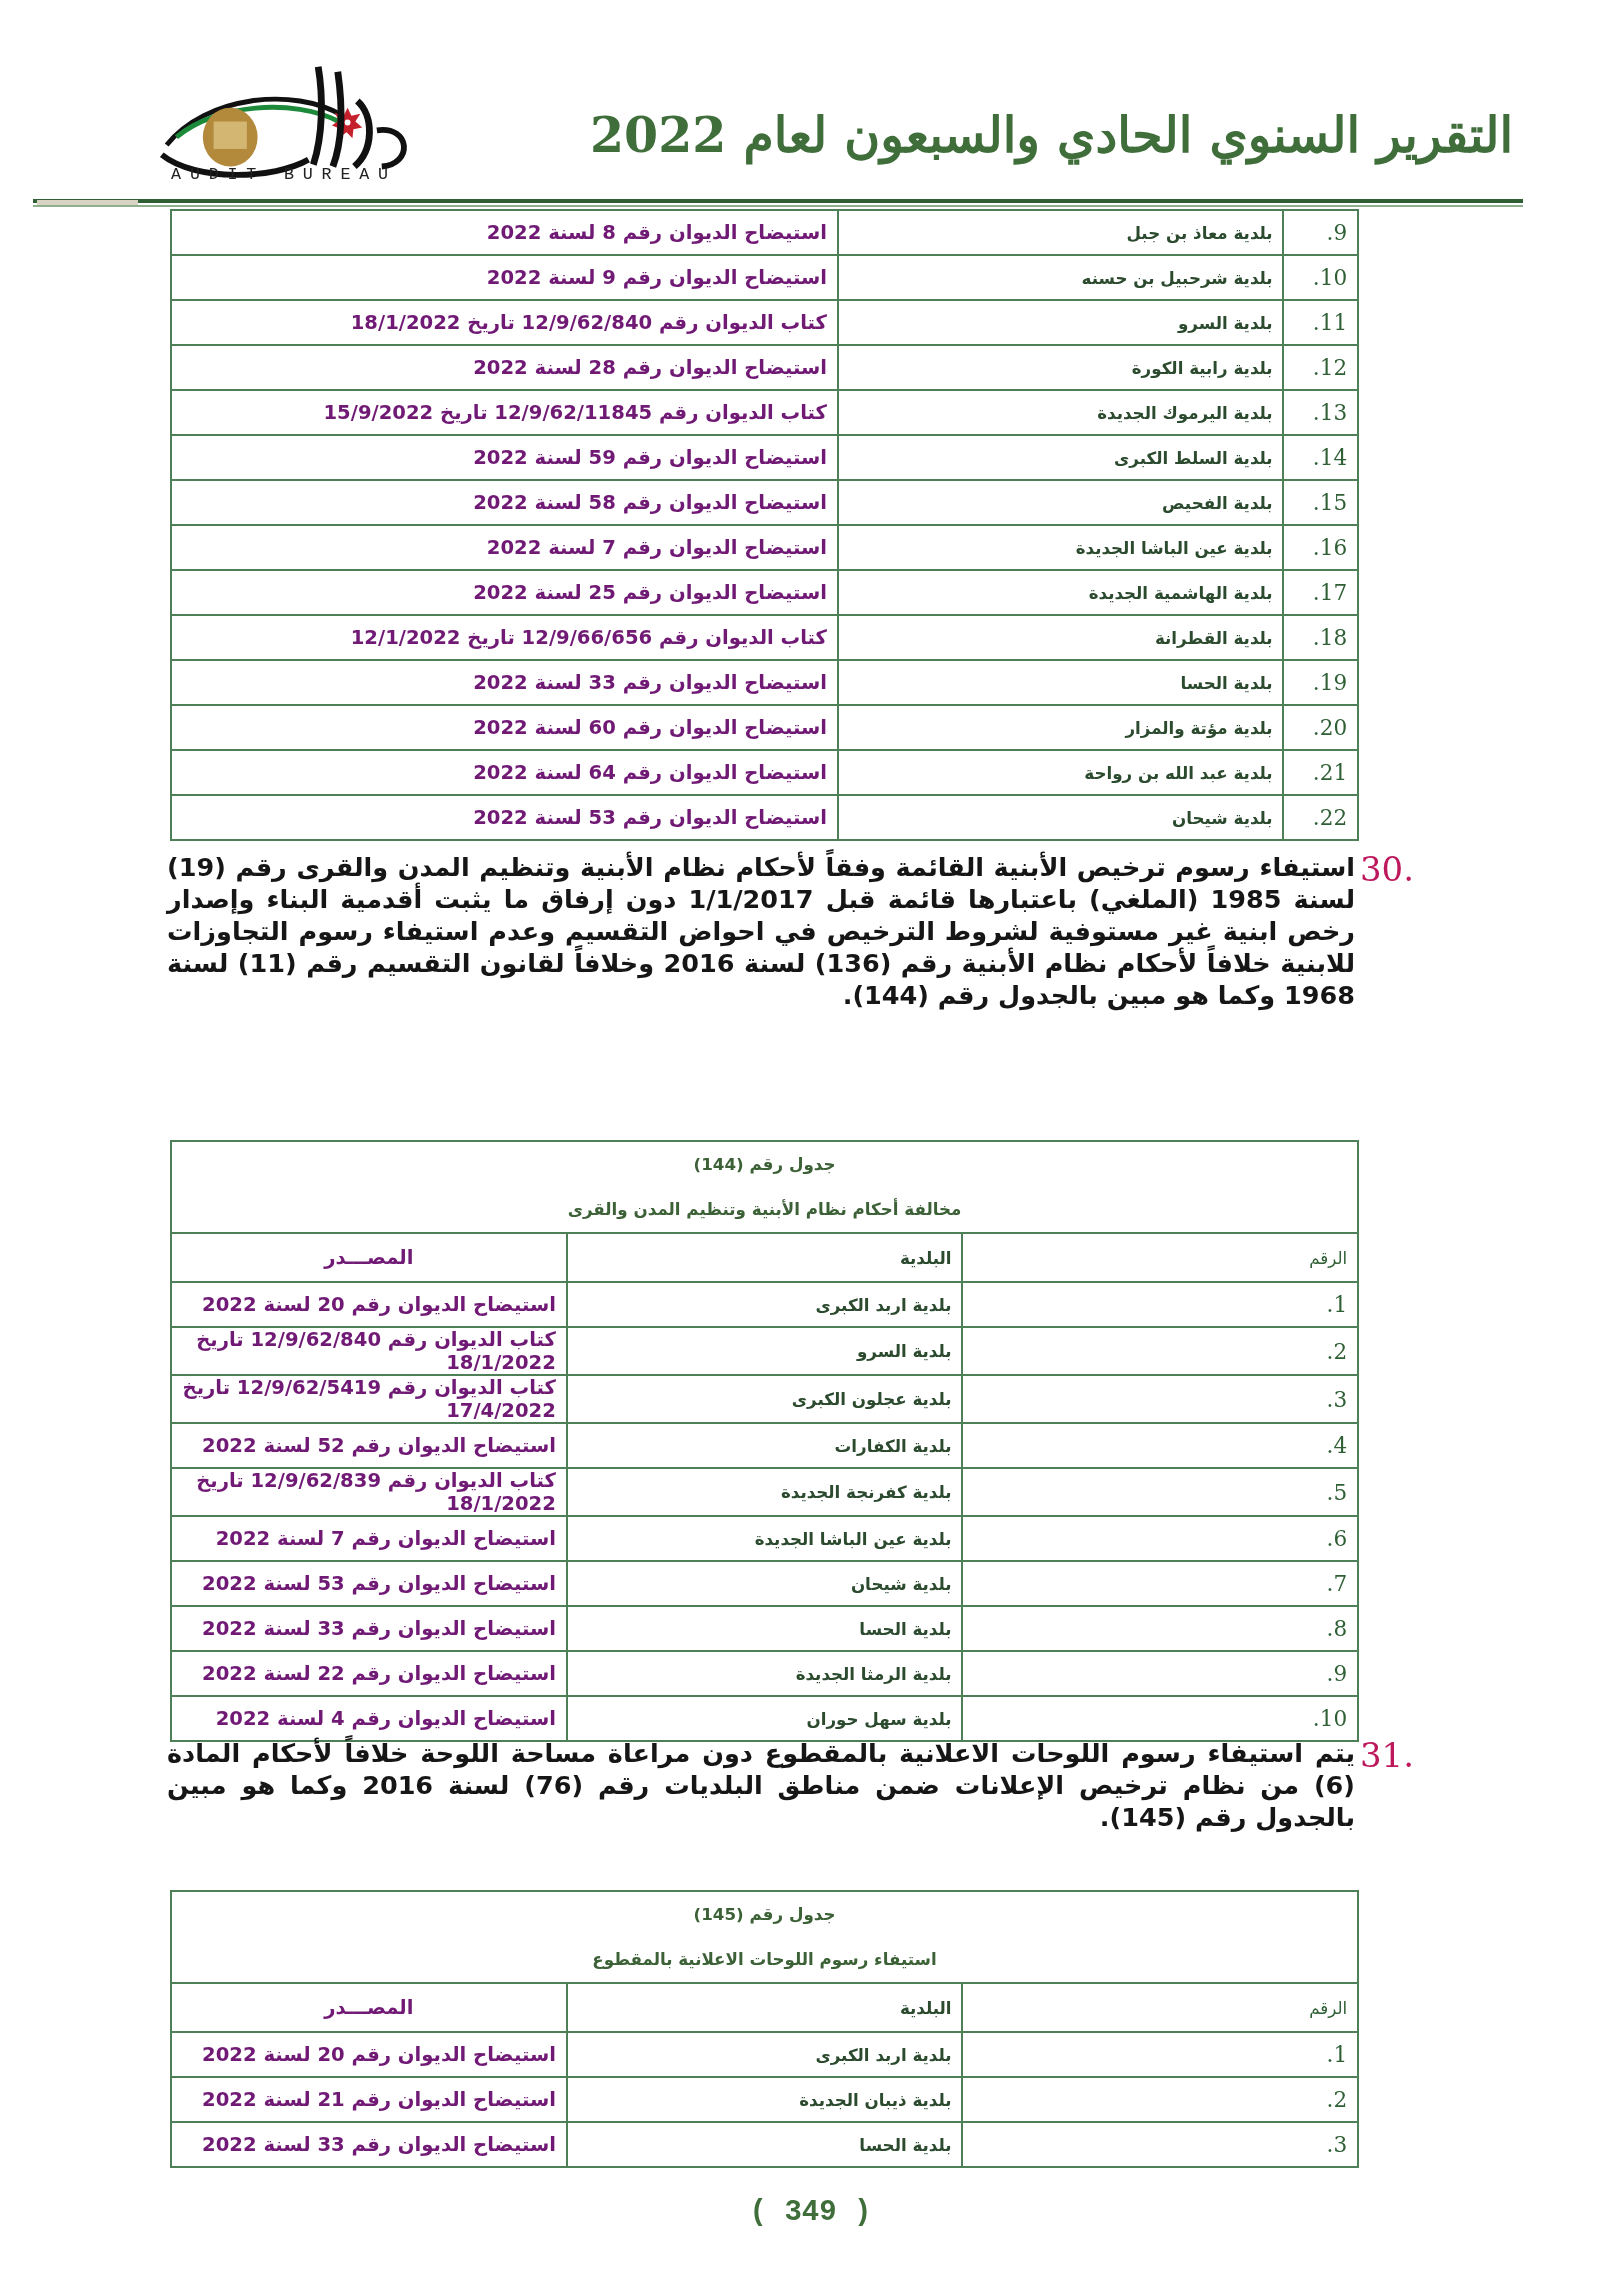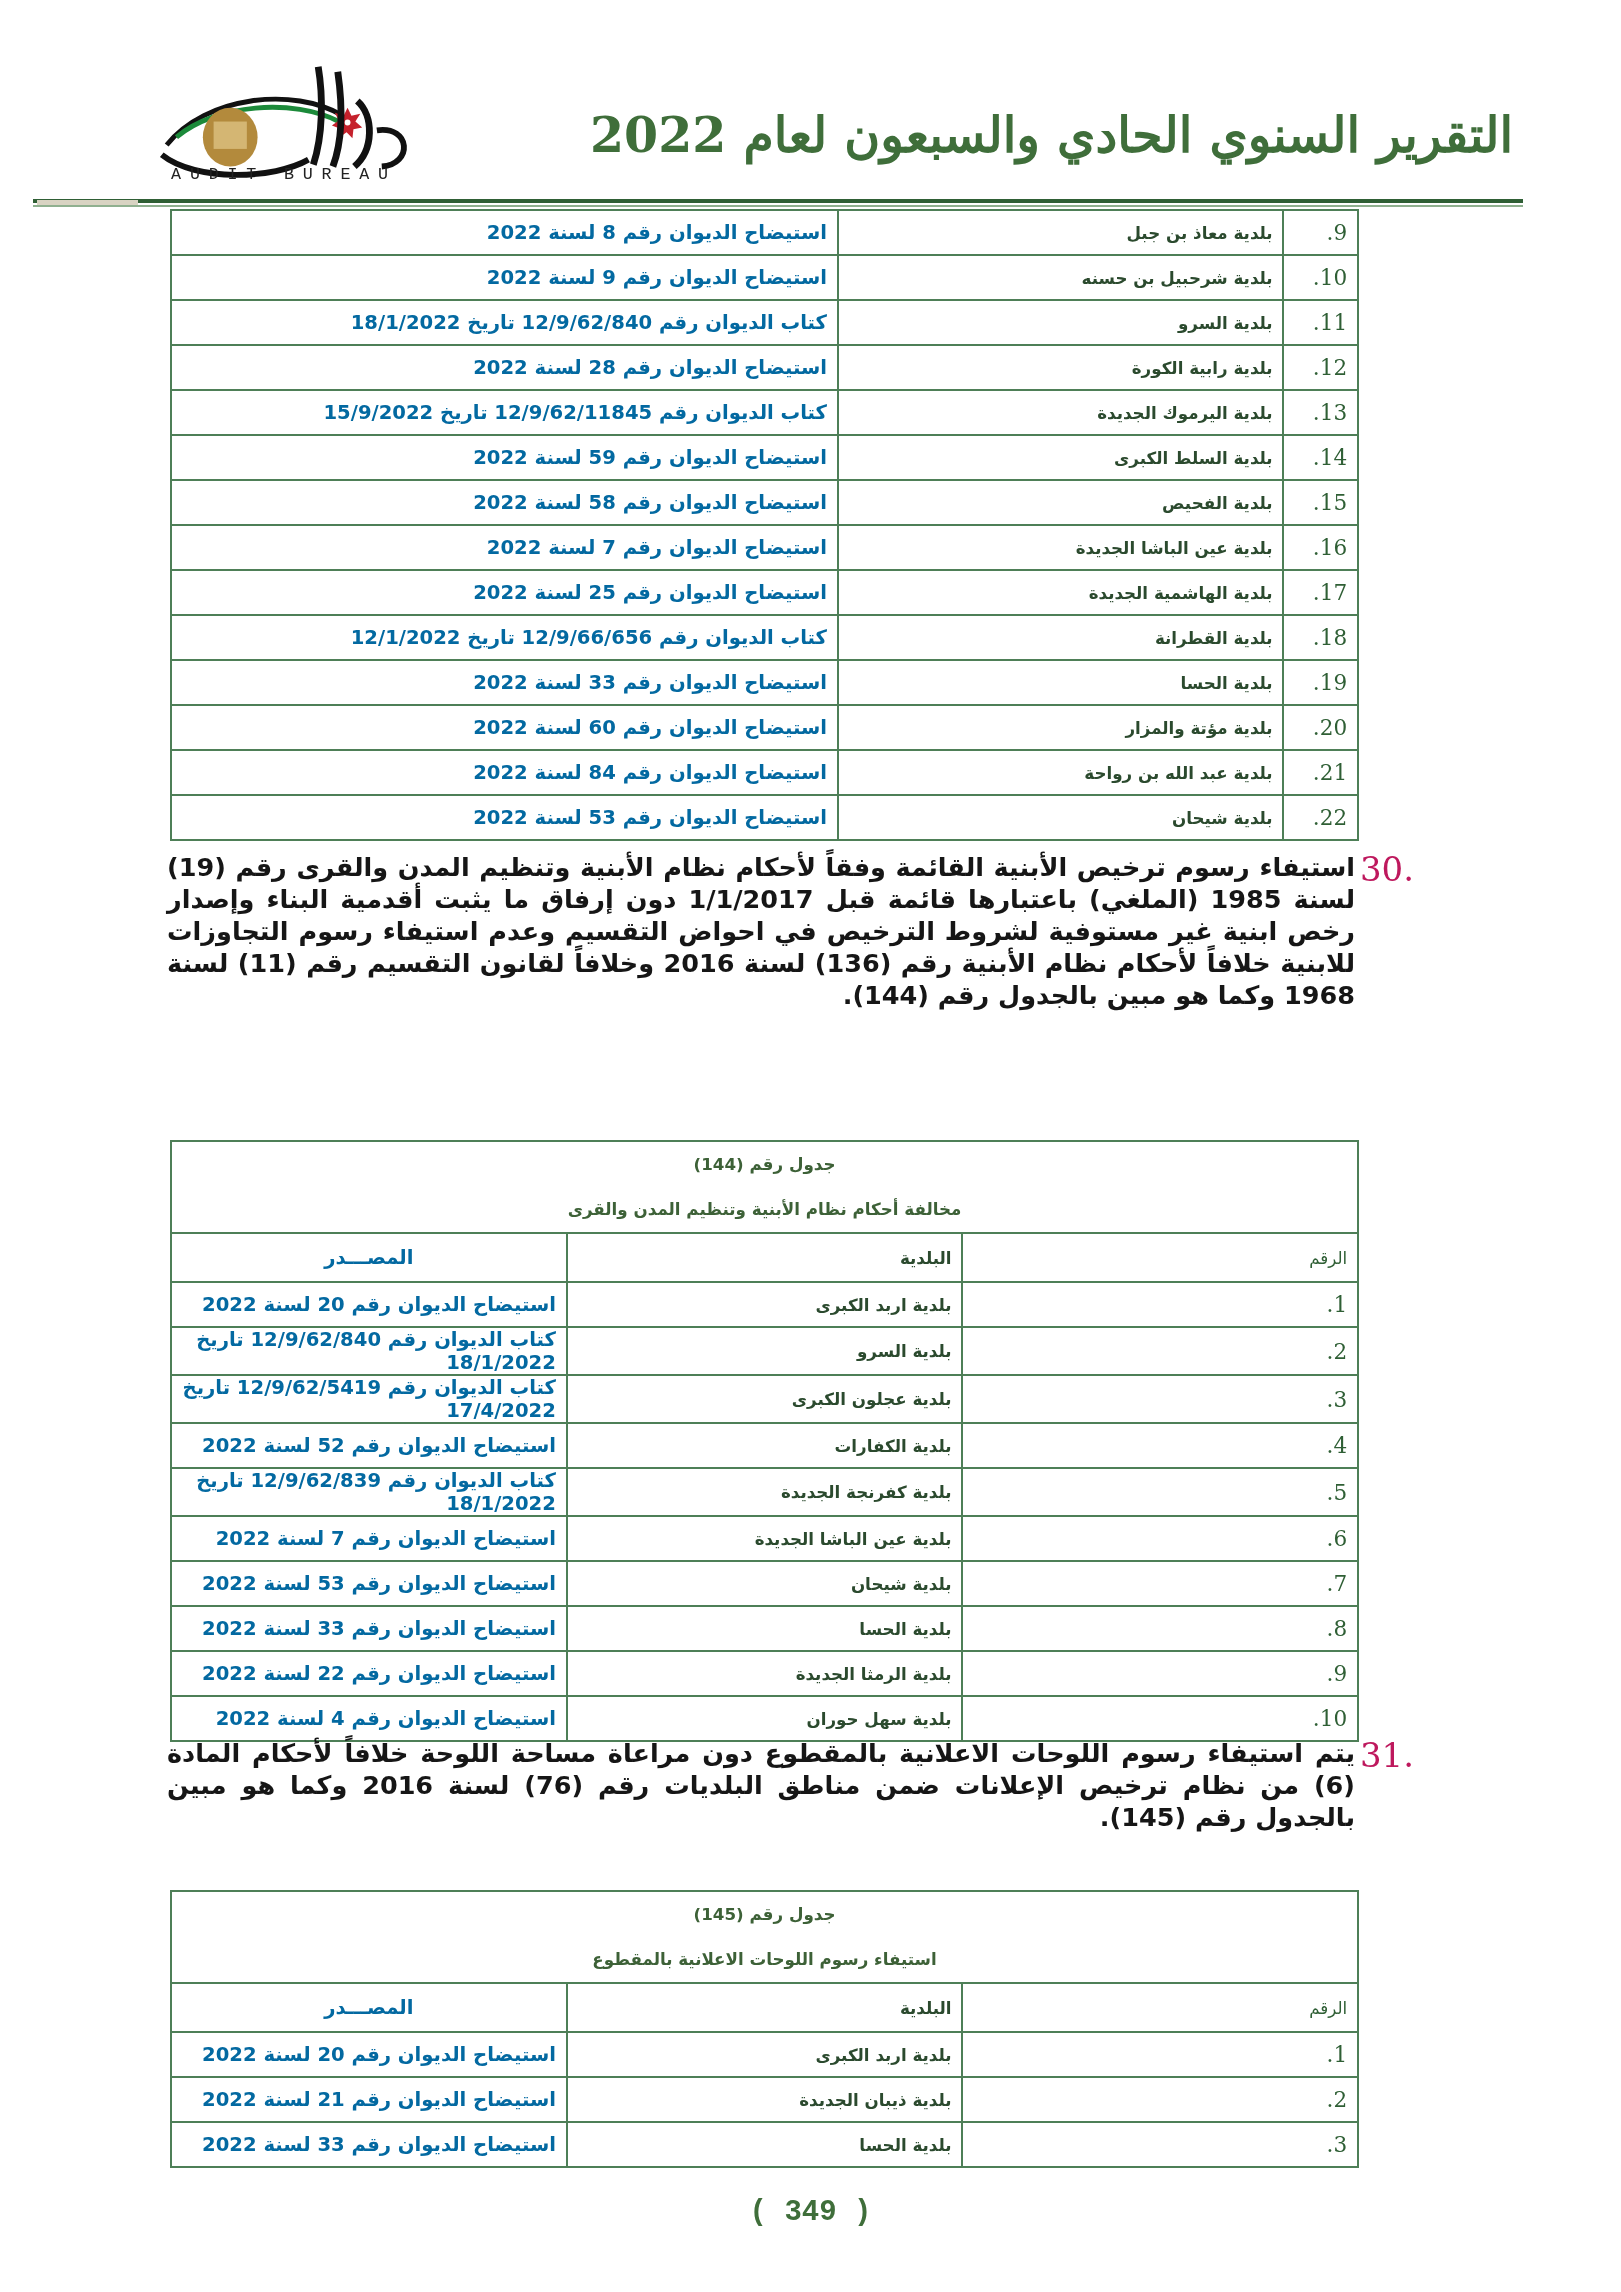--- a/index.html
+++ b/index.html
@@ -12,21 +12,21 @@
   .report-title { position:absolute; right:108px; top:106px; direction:rtl; font-family:"DejaVu Serif", serif;
                   font-size:49px; font-weight:bold; color:#3f6e3a; white-space:nowrap; }
   .rule-top { position:absolute; left:33px; top:199px; width:1490px; height:3.9px; background:#2f5f35; }
   .rule-bottom { position:absolute; left:33px; top:205px; width:1490px; height:2px; background:#8fb08f; }
   .rule-accent { position:absolute; left:37px; top:200px; width:101px; height:4.9px; background:#d8d3c2; }
 
   table.grid { position:absolute; border-collapse:collapse; direction:rtl; table-layout:fixed; }
   table.grid td, table.grid th { border:2px solid #4e7f57; padding:0 9.8px; font-weight:bold; }
   .c-num { width:53px; text-align:right; font-family:"DejaVu Serif", serif; font-size:21.6px; color:#2f5f35; font-weight:normal !important; }
   .c-mun { width:424px; text-align:right; font-size:16.7px; color:#2b4a2e; }
-  .c-src { text-align:right; font-size:19.6px; color:#0369a1; }
+  .c-src { text-align:right; font-size:19.6px; color:#701a75; }
   tr.row { height:45px; }
   th { font-size:16.7px; color:#3a5b3c; font-weight:normal; height:47px; }
   th.c-src { text-align:center;border-radius:24px; }
   th.c-mun { }
   .title-cell { text-align:center; color:#3d6137; font-size:16.7px; line-height:45px; }
   .title-cell div { height:45px; }
 
   .para { position:absolute; left:167px; width:1191px; direction:rtl; text-align:justify;
           font-size:25.5px; font-weight:bold; line-height:32px; color:#161616; }
   .para-num { position:absolute; right:207px; font-family:"DejaVu Serif", serif; font-size:34px; color:#be185d; }
@@ -115,21 +115,21 @@
         <td class="c-src">استيضاح الديوان رقم 33 لسنة 2022</td>
       </tr>
       <tr class="row">
         <td class="c-num">20.</td>
         <td class="c-mun">بلدية مؤتة والمزار</td>
         <td class="c-src">استيضاح الديوان رقم 60 لسنة 2022</td>
       </tr>
       <tr class="row">
         <td class="c-num">21.</td>
         <td class="c-mun">بلدية عبد الله بن رواحة</td>
-        <td class="c-src">استيضاح الديوان رقم 84 لسنة 2022</td>
+        <td class="c-src">استيضاح الديوان رقم 64 لسنة 2022</td>
       </tr>
       <tr class="row">
         <td class="c-num">22.</td>
         <td class="c-mun">بلدية شيحان</td>
         <td class="c-src">استيضاح الديوان رقم 53 لسنة 2022</td>
       </tr>
     </tbody>
 </table>
 
 <div class="para-num" style="top:849px;">30.</div>

